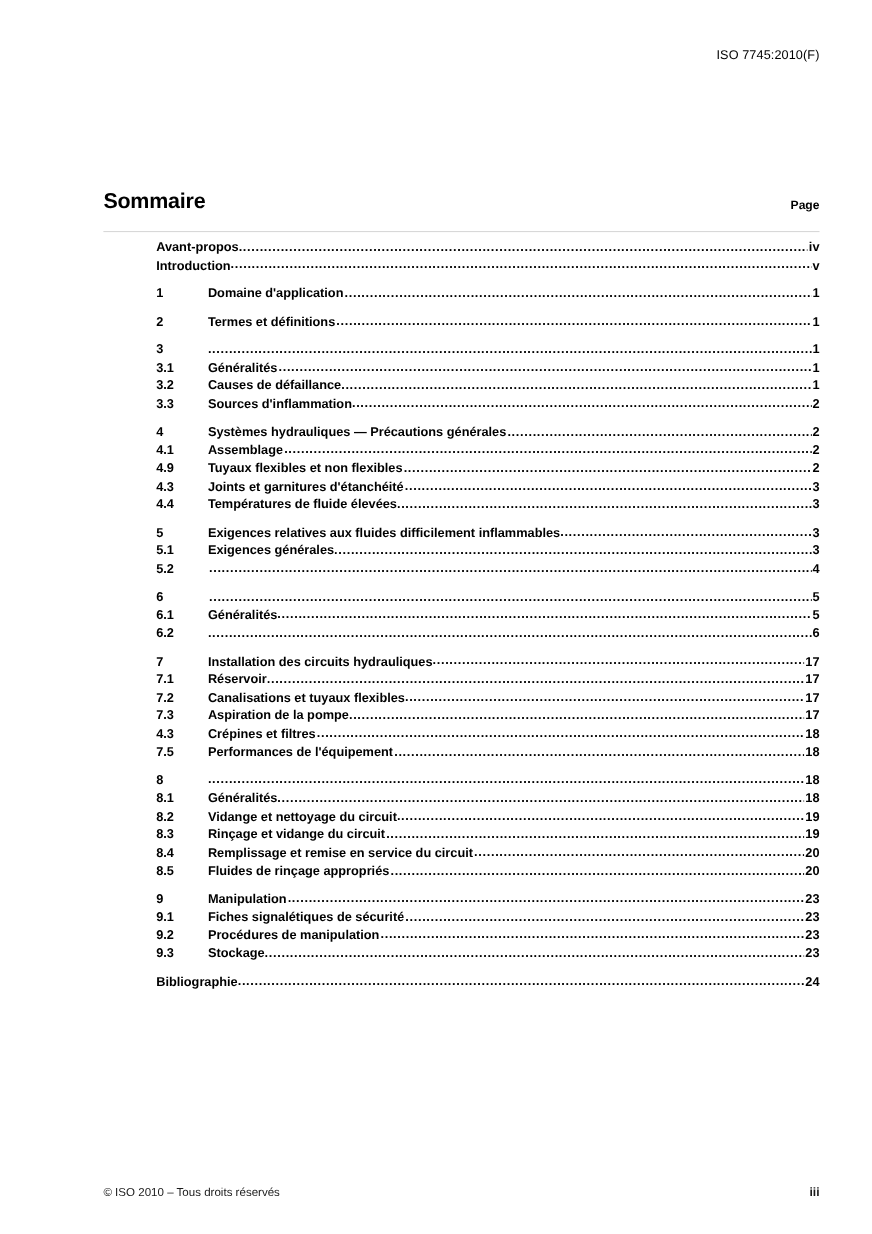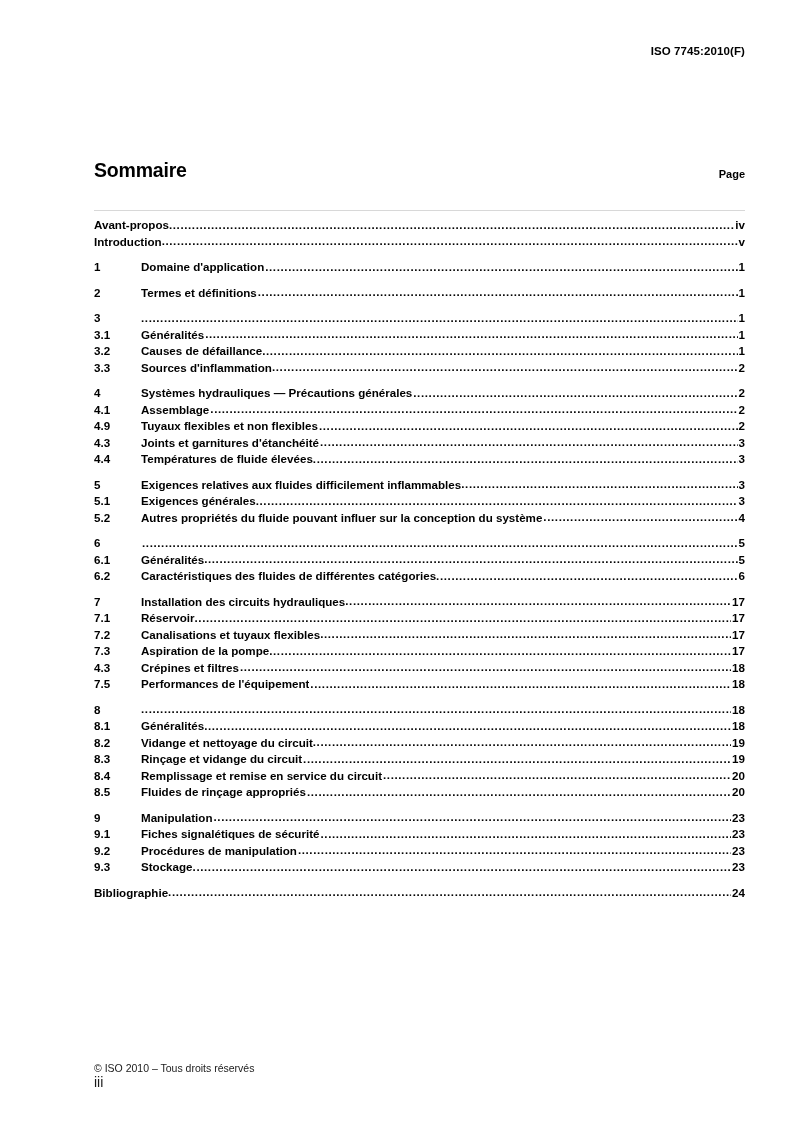--- a/index.html
+++ b/index.html
@@ -20,28 +20,28 @@
   }
 
   
   .doc-header {
     position: absolute;
     top: 45px;
     left: 94px;
     width: 651px;
     text-align: right;
     font-size: 11.5px;
-    font-weight: bold;
+    font-weight: normal;
     letter-spacing: 0.1px;
   }
 
   
   .title-row {
     position: absolute;
-    top: 159px;
+    top: 172px;
     left: 94px;
     width: 651px;
     height: 26px;
   }
   .toc-title {
     position: absolute;
     left: 0;
     top: 0;
     font-size: 19.5px;
     font-weight: bold;
@@ -67,20 +67,21 @@
     border-top: 1px solid #d8d8d8;
     margin: 0 0 6px 0;
   }
   .entry {
     display: flex;
     align-items: center;
     font-size: 11.6px;
     font-weight: bold;
     line-height: 16.5px;
     white-space: nowrap;
+    margin-left: 48px;
   }
   .entry.gap-before {
     margin-top: 9px;
   }
   .entry .num {
     flex: 0 0 47px;
     width: 47px;
   }
   .entry .label {
     flex: 0 0 auto;
@@ -112,25 +113,24 @@
   .doc-footer {
     position: absolute;
     bottom: 32px;
     left: 94px;
     width: 651px;
     display: flex;
     justify-content: space-between;
     align-items: baseline;
     font-size: 10.5px;
     color: #1a1a1a;
-    flex-direction: column;
   }
   .doc-footer .pgnum {
-    font-weight: normal;
-    font-size: 14px;
+    font-weight: bold;
+    font-size: 11px;
   }
 </style>
 </head>
 <body>
 
 <div class="page">
 
   <div class="doc-header">ISO 7745:2010(F)</div>
 
   <div class="title-row">
@@ -223,38 +223,36 @@
           <span class="pg">3</span>
         </div>
         <div class="entry tight">
           <span class="num">5.1</span>
           <span class="label">Exigences générales</span>
           <span class="leader">...........................................................................................................................................................................................................................</span>
           <span class="pg">3</span>
         </div>
         <div class="entry">
           <span class="num">5.2</span>
-          <span class="label">Autres propriétés du fluide pouvant influer sur la conception du système</span>
           <span class="leader">...........................................................................................................................................................................................................................</span>
           <span class="pg">4</span>
         </div>
         <div class="entry gap-before">
           <span class="num">6</span>
           <span class="leader">...........................................................................................................................................................................................................................</span>
           <span class="pg">5</span>
         </div>
         <div class="entry tight">
           <span class="num">6.1</span>
           <span class="label">Généralités</span>
           <span class="leader">...........................................................................................................................................................................................................................</span>
           <span class="pg">5</span>
         </div>
         <div class="entry tight">
           <span class="num">6.2</span>
-          <span class="label">Caractéristiques des fluides de différentes catégories</span>
           <span class="leader">...........................................................................................................................................................................................................................</span>
           <span class="pg">6</span>
         </div>
         <div class="entry gap-before tight">
           <span class="num">7</span>
           <span class="label">Installation des circuits hydrauliques</span>
           <span class="leader">...........................................................................................................................................................................................................................</span>
           <span class="pg">17</span>
         </div>
         <div class="entry tight">

